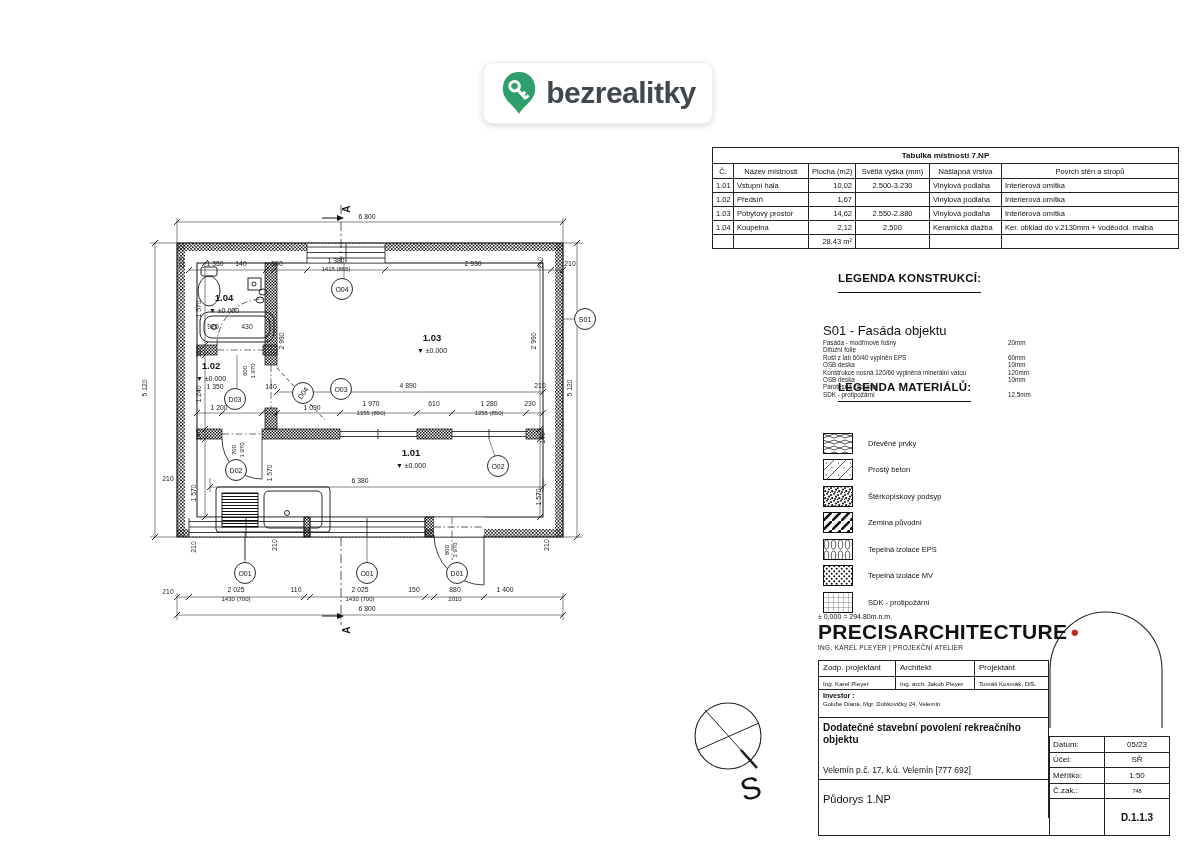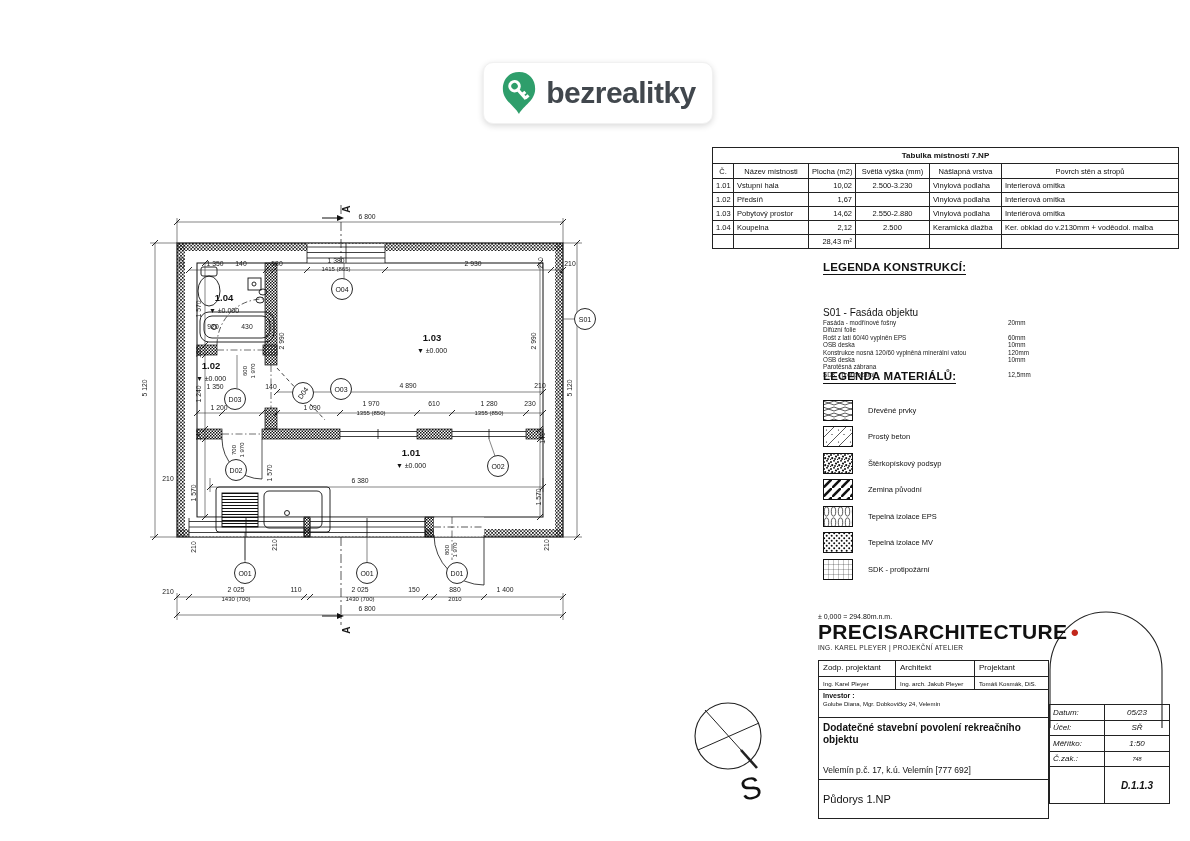--- a/index.html
+++ b/index.html
@@ -13,24 +13,24 @@
   
   .room-table{position:absolute;left:712px;top:147px;}
   .room-table table{border-collapse:collapse;width:466px;table-layout:fixed;}
   .room-table td{border:1px solid #222;font-size:7.5px;padding:1px 3px;height:11px;
       white-space:nowrap;overflow:hidden;}
   .room-table .tt{font-weight:bold;font-size:8px;text-align:center;height:13px;}
   .room-table .hd{text-align:center;height:12px;}
   .ar{text-align:right;} .ac{text-align:center;}
   
   .leg{position:absolute;left:823px;}
-  .leg h3{margin:0;font-size:11.5px;font-weight:bold;display:inline-block;
-      border-bottom:1.5px solid #111;padding-bottom:1px;letter-spacing:.2px;}
+  .leg h3{margin:15px;font-size:11.5px;font-weight:bold;display:inline-block;
+      border-bottom:1.5px solid #111;padding-bottom:8px;letter-spacing:.2px;}
   .leg-k{top:257px;width:225px;}
-  .leg-k .sub{font-size:10px;margin-top:32px;}
+  .leg-k .sub{font-size:13px;margin-top:15px;}
   .clayer{display:flex;font-size:6.3px;line-height:7.4px;color:#222;}
   .cname{flex:1;}
   .cth{width:40px;text-align:left;}
   .leg-m{top:366px;width:230px;}
   .mitems{margin-top:13px;}
   .mitem{display:flex;align-items:center;gap:15px;height:26.5px;}
   .mitem svg{flex:0 0 auto;}
   .mlabel{font-size:7.5px;}
   
   .tblock{position:absolute;left:818px;top:613px;width:352px;}
@@ -50,21 +50,21 @@
   .tbinv{border-right:1px solid #222;border-bottom:1px solid #222;height:28px;
      padding:2px 4px;box-sizing:border-box;}
   .tbinv .l1{font-size:7px;font-weight:bold;}
   .tbinv .l2{font-size:6px;margin-top:2px;}
   .tbproj{border-right:1px solid #222;border-bottom:1px solid #222;height:62px;position:relative;
      padding:4px 4px;box-sizing:border-box;}
   .tbproj .pt{font-size:10px;font-weight:bold;line-height:12px;width:210px;}
   .tbproj .loc{position:absolute;left:4px;bottom:4px;font-size:8.5px;}
   .tbdraw{border-right:1px solid #222;height:38px;display:flex;align-items:center;
      padding-left:4px;font-size:11px;box-sizing:border-box;}
-  .tbright{width:120px;margin-top:44px;font-style:italic;}
+  .tbright{width:120px;margin-top:76px;}
   .tbright table{border-collapse:collapse;width:120px;table-layout:fixed;}
   .tbright td{border:1px solid #222;font-size:8px;padding:0 3px;height:14.5px;}
   .tbright .val{text-align:center;}
   .tbright .small{font-size:5.5px;}
   .tbright .dn{font-weight:bold;font-size:10px;text-align:center;height:36px;}
   svg text{font-family:"Liberation Sans",sans-serif;}
 </style>
 </head>
 <body>
 

